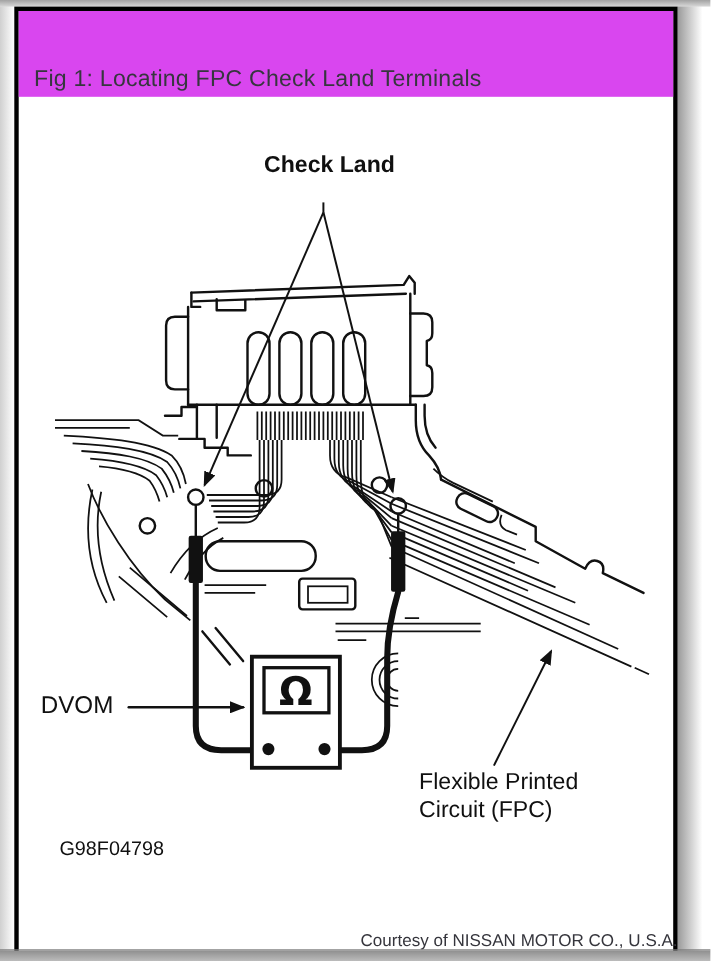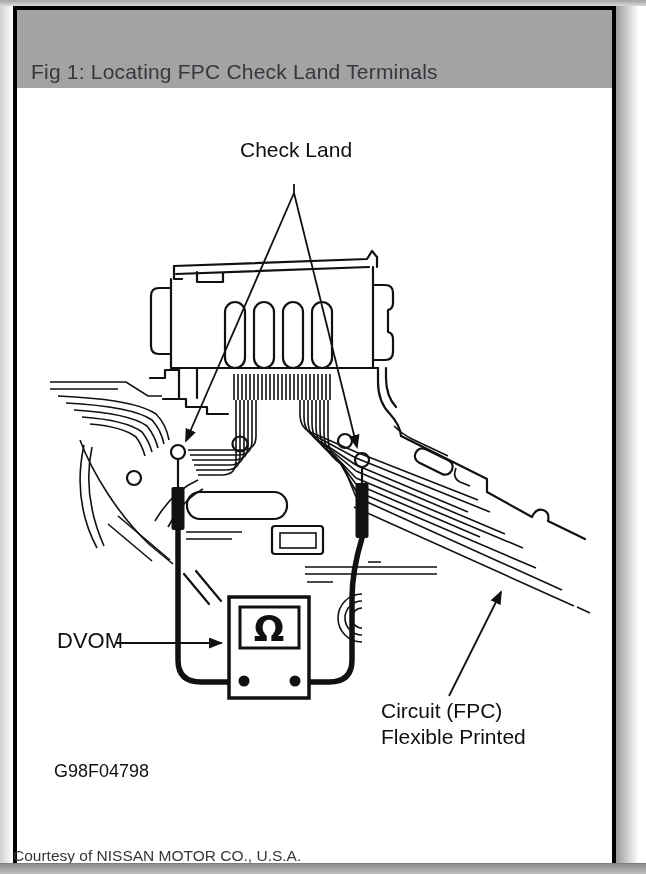--- a/index.html
+++ b/index.html
@@ -5,29 +5,29 @@
   html,body{margin:0;padding:0;width:646px;height:874px;overflow:hidden;
     font-family:"Liberation Sans", sans-serif;background:#ffffff;position:relative;}
   .shadow-left{position:absolute;left:0;top:0;width:13px;height:874px;
     background:linear-gradient(to right,#d0d0d0,#ffffff);}
   .shadow-right{position:absolute;left:616px;top:0;width:30px;height:874px;
     background:linear-gradient(to right,#9a9a9a,#ffffff 75%);}
   .top-strip{position:absolute;left:0;top:0;width:646px;height:6px;
     background:linear-gradient(#a2a2a2,#d8d8d8);}
   .page-frame{position:absolute;left:13px;top:6px;width:603px;height:880px;
     border:4px solid #000;box-sizing:border-box;background:transparent;}
-  .figure-header{position:absolute;left:0;top:0;width:100%;height:78px;background:#a3a3a3;}
+  .figure-header{position:absolute;left:0;top:0;width:100%;height:78px;background:#d946ef;}
   .figure-title{position:absolute;left:14px;top:50px;font-size:21px;color:#36363e;letter-spacing:0.2px;}
   .diagram-svg{position:absolute;left:0;top:0;width:646px;height:874px;}
   .lbl{position:absolute;color:#101010;}
-  .lbl-checkland{left:240px;top:138px;font-size:21px;line-height:24px;}
-  .lbl-dvom{left:37px;top:628px;font-size:22px;margin-left:20px;}
+  .lbl-checkland{left:240px;top:138px;font-size:21px;line-height:24px;font-weight:bold;}
+  .lbl-dvom{left:37px;top:628px;font-size:22px;}
   .lbl-fpc{left:381px;top:698px;font-size:21px;line-height:26px;}
   .lbl-code{left:54px;top:761px;font-size:18px;}
-  .footer-courtesy{position:absolute;left:13px;top:847px;width:603px;text-align:left;
+  .footer-courtesy{position:absolute;left:13px;top:847px;width:603px;text-align:right;
     font-size:15.5px;color:#35353c;}
   .bottom-bar{position:absolute;left:0;top:863px;width:646px;height:11px;
     background:linear-gradient(#8e8e8e,#bdbdbd);border-top:1px solid #7d7d7d;box-sizing:border-box;}
   
   .ln{stroke:#111;stroke-width:2.2;fill:none;stroke-linecap:round;stroke-linejoin:round;}
   .thin{stroke:#111;stroke-width:1.8;fill:none;}
   .fine{stroke:#111;stroke-width:1.6;fill:none;}
   .thick{stroke:#111;stroke-width:5.5;fill:none;stroke-linecap:round;}
   .blk{fill:#111;stroke:none;}
   .wht{fill:#fff;stroke:#111;}
@@ -167,21 +167,21 @@
   </g>
 </svg>
 
 <div class="lbl lbl-checkland">
   <div>Check Land</div>
 </div>
 
 <div class="lbl lbl-dvom">DVOM</div>
 
 <div class="lbl lbl-fpc">
+  <div>Flexible Printed</div>
   <div>Circuit (FPC)</div>
-  <div>Flexible Printed</div>
 </div>
 
 <div class="lbl lbl-code">G98F04798</div>
 
 <div class="footer-courtesy">Courtesy of NISSAN MOTOR CO., U.S.A.</div>
 
 <div class="bottom-bar"></div>
 
 </body></html>

